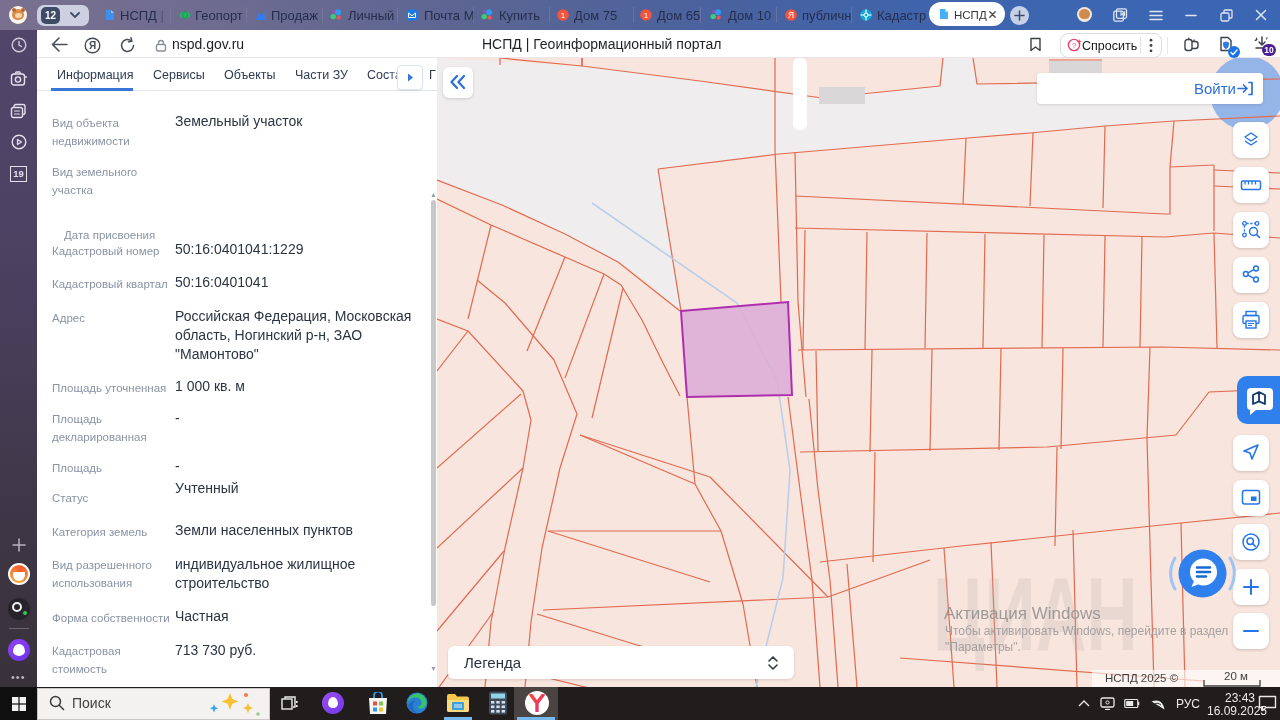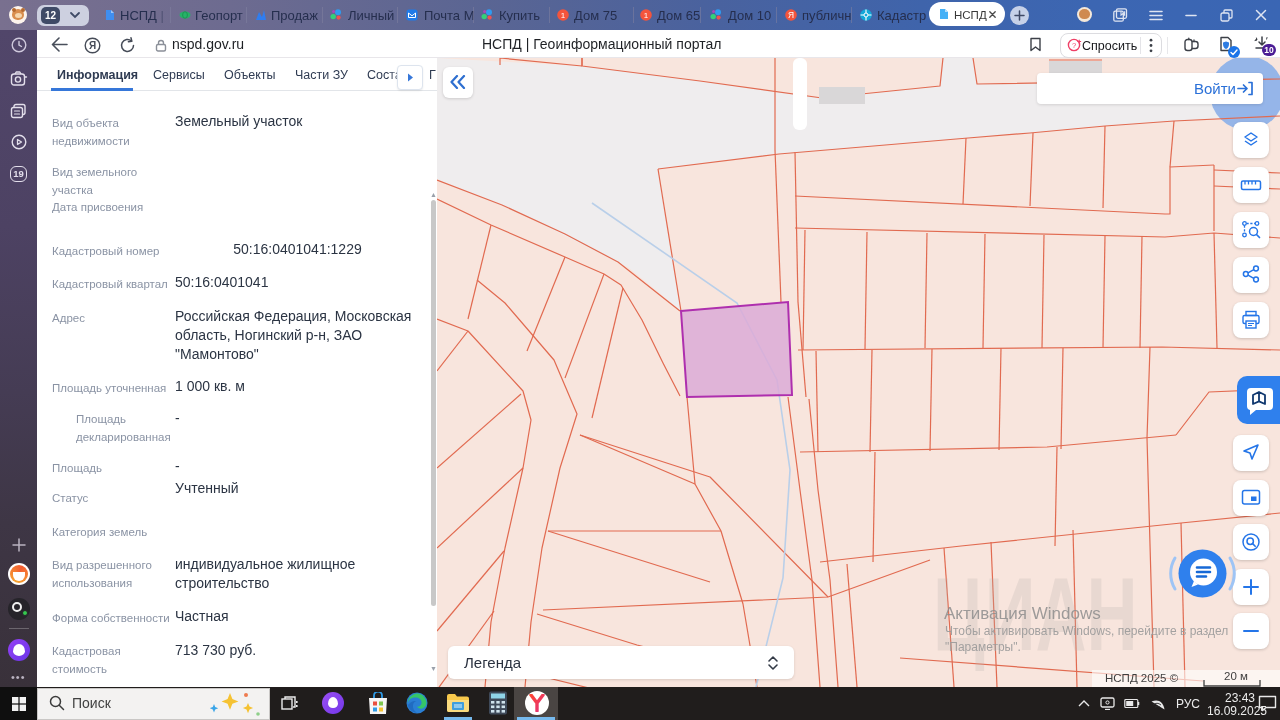--- a/index.html
+++ b/index.html
@@ -240,70 +240,71 @@
     </svg>
   <svg class="abs" style="left:10px;top:103px;" width="17" height="16" viewBox="0 0 17 16">
       <rect x="1.5" y="4.5" width="11" height="10" rx="2" fill="none" stroke="#e3dfeb" stroke-width="1.4"></rect>
       <path d="M4 4.5 V3.5 a2 2 0 0 1 2 -2 h7 a2 2 0 0 1 2 2 v6 a2 2 0 0 1 -2 2 h-1" fill="none" stroke="#e3dfeb" stroke-width="1.4"></path>
       <path d="M4.5 8 h5 M4.5 11 h5" stroke="#e3dfeb" stroke-width="1.2" stroke-linecap="round"></path>
     </svg>
   <svg class="abs" style="left:11px;top:134px;" width="16" height="16" viewBox="0 0 16 16">
       <circle cx="8" cy="8" r="6.8" fill="none" stroke="#e3dfeb" stroke-width="1.4"></circle>
       <path d="M6.5 5.5 L10.5 8 L6.5 10.5 z" fill="none" stroke="#e3dfeb" stroke-width="1.3" stroke-linejoin="round"></path>
     </svg>
-  <div class="abs" style="left:10px;top:166px;width:17px;height:16px;border:1.4px solid #e3dfeb;border-radius:6px;color:#e3dfeb;font-size:9.5px;font-weight:bold;text-align:center;line-height:14px;">19</div>
+  <div class="abs" style="left:10px;top:166px;width:17px;height:16px;border:1.4px solid #e3dfeb;border-radius:0;color:#e3dfeb;font-size:9.5px;font-weight:bold;text-align:center;line-height:14px;">19</div>
   <svg class="abs" style="left:11px;top:537px;" width="16" height="16" viewBox="0 0 16 16">
       <path d="M8 2 V14 M2 8 H14" stroke="#b9b2c0" stroke-width="1.5" stroke-linecap="round"></path>
     </svg>
   <div class="abs" style="left:8px;top:563px;width:22px;height:22px;border-radius:50%;background:#fff;"></div>
   <div class="abs" style="left:10px;top:565px;width:18px;height:18px;border-radius:50%;background:conic-gradient(from 200deg,#f7a531,#f35e32,#f7a531);"></div>
   <div class="abs" style="left:13px;top:572px;width:12px;height:9px;border-radius:0 0 9px 9px;background:#fff;"></div>
   <div class="abs" style="left:8px;top:598px;width:22px;height:22px;border-radius:50%;background:#26242a;"></div>
   <div class="abs" style="left:12px;top:602px;width:10px;height:10px;border:2.4px solid #efefef;border-radius:50%;"></div>
   <div class="abs" style="left:22px;top:610px;width:6px;height:6px;border-radius:50%;background:#35c94e;border:1.5px solid #26242a;"></div>
   <div class="abs" style="left:9px;top:628px;width:20px;height:1px;background:rgba(255,255,255,0.25);"></div>
   <div class="abs" style="left:8px;top:639px;width:22px;height:22px;border-radius:50%;background:linear-gradient(135deg,#9440f5,#6a35e8);"></div>
   <div class="abs" style="left:13px;top:644px;width:12px;height:12px;border-radius:50% 50% 50% 50%/60% 60% 40% 40%;background:#fff;"></div>
   <div class="abs" style="left:11px;top:676px;width:16px;height:4px;color:#b9b2c0;font-size:11px;line-height:2px;letter-spacing:1px;">•••</div>
 
   <div id="panel">
 
     <div class="abs" style="left:0;top:0;width:400px;height:33px;border-bottom:1px solid #e2e5e9;"></div>
-    <div class="abs" style="left:20px;top:10px;font-size:12.5px;color:#2f3b52;font-weight:bold;">Информация</div>
+    <div class="abs" style="left:20px;top:10px;font-size:12.5px;color:#2f3b52;">Информация</div>
     <div class="abs" style="left:116px;top:10px;font-size:12.5px;color:#2f3b52;">Сервисы</div>
     <div class="abs" style="left:187px;top:10px;font-size:12.5px;color:#2f3b52;">Объекты</div>
     <div class="abs" style="left:258px;top:10px;font-size:12.5px;color:#2f3b52;">Части ЗУ</div>
     <div class="abs" style="left:330px;top:10px;font-size:12.5px;color:#2f3b52;">Соста</div>
     <div class="abs" style="left:392px;top:10px;font-size:12.5px;color:#2f3b52;">Г</div>
     <div class="abs" style="left:352px;top:4px;width:40px;height:26px;background:linear-gradient(90deg,rgba(255,255,255,0),#ffffff 60%);"></div>
     <div class="abs" style="left:360px;top:7px;width:26px;height:25px;background:#fff;border:1px solid #dde4ee;border-radius:4px;box-shadow:0 1px 2px rgba(0,0,0,0.08);"></div>
     <svg class="abs" style="left:370px;top:15px;" width="7" height="9" viewBox="0 0 7 9">
         <path d="M1 0.5 L6 4.5 L1 8.5 z" fill="#3677d9"></path>
       </svg>
     <div class="abs" style="left:14px;top:30px;width:82px;height:3px;background:#3677d9;"></div>
 
     <div class="plabel" style="top:56px;">Вид объекта недвижимости</div>
     <div class="pval" style="top:54px;">Земельный участок</div>
     <div class="plabel" style="top:105px;">Вид земельного участка</div>
-    <div class="plabel" style="top:140px;">Дата присвоения</div>
+    <div class="plabel" style="top:168px;margin-left:12px;">Дата присвоения</div>
     <div class="plabel" style="top:184px;">Кадастровый номер</div>
-    <div class="pval" style="top:182px;text-align:center;">50:16:0401041:1229</div>
+    <div class="pval" style="top:182px;">50:16:0401041:1229</div>
     <div class="plabel" style="top:217px;">Кадастровый квартал</div>
     <div class="pval" style="top:215px;">50:16:0401041</div>
     <div class="plabel" style="top:251px;">Адрес</div>
     <div class="pval" style="top:249px;">Российская Федерация, Московская область, Ногинский р-н, ЗАО "Мамонтово"</div>
     <div class="plabel" style="top:321px;">Площадь уточненная</div>
     <div class="pval" style="top:319px;">1 000 кв. м</div>
-    <div class="plabel" style="top:352px;margin-left:24px;">Площадь декларированная</div>
+    <div class="plabel" style="top:352px;">Площадь декларированная</div>
     <div class="pval" style="top:351px;">-</div>
     <div class="plabel" style="top:401px;">Площадь</div>
     <div class="pval" style="top:399px;">-</div>
     <div class="plabel" style="top:431px;">Статус</div>
     <div class="pval" style="top:421px;">Учтенный</div>
     <div class="plabel" style="top:465px;">Категория земель</div>
+    <div class="pval" style="top:463px;">Земли населенных пунктов</div>
     <div class="plabel" style="top:498px;">Вид разрешенного использования</div>
     <div class="pval" style="top:497px;">индивидуальное жилищное строительство</div>
     <div class="plabel" style="top:551px;">Форма собственности</div>
     <div class="pval" style="top:549px;">Частная</div>
     <div class="plabel" style="top:584px;">Кадастровая стоимость</div>
     <div class="pval" style="top:583px;">713 730 руб.</div>
 
     <div class="abs" style="left:393px;top:134px;width:7px;height:5px;color:#9aa0aa;font-size:7px;line-height:5px;">▲</div>
     <div class="abs" style="left:394px;top:142px;width:5px;height:406px;border-radius:3px;background:#c8c8c8;"></div>
     <div class="abs" style="left:393px;top:608px;width:7px;height:5px;color:#9aa0aa;font-size:7px;line-height:5px;">▼</div>

